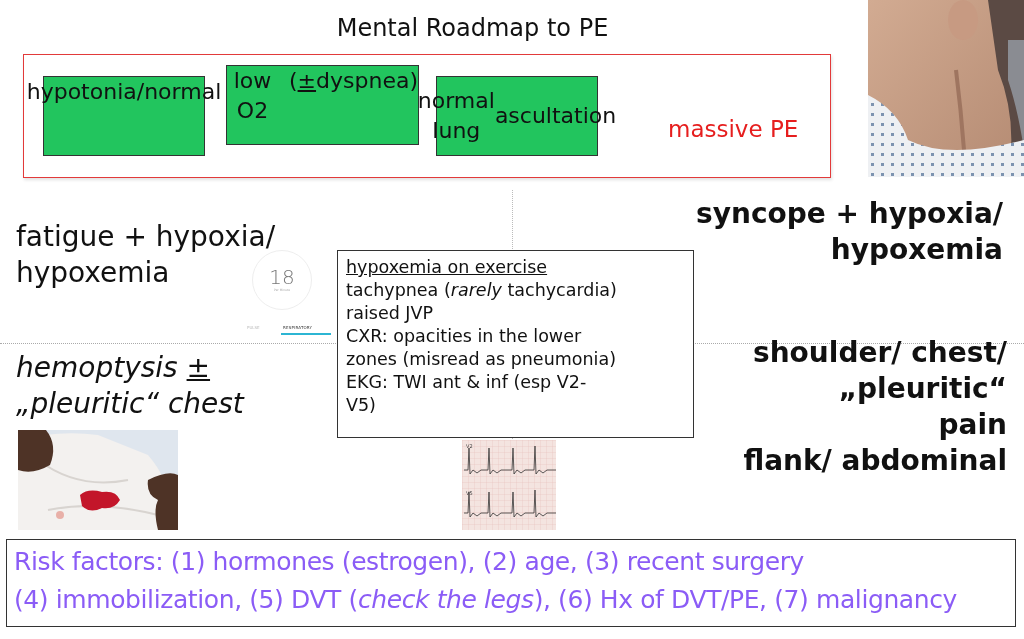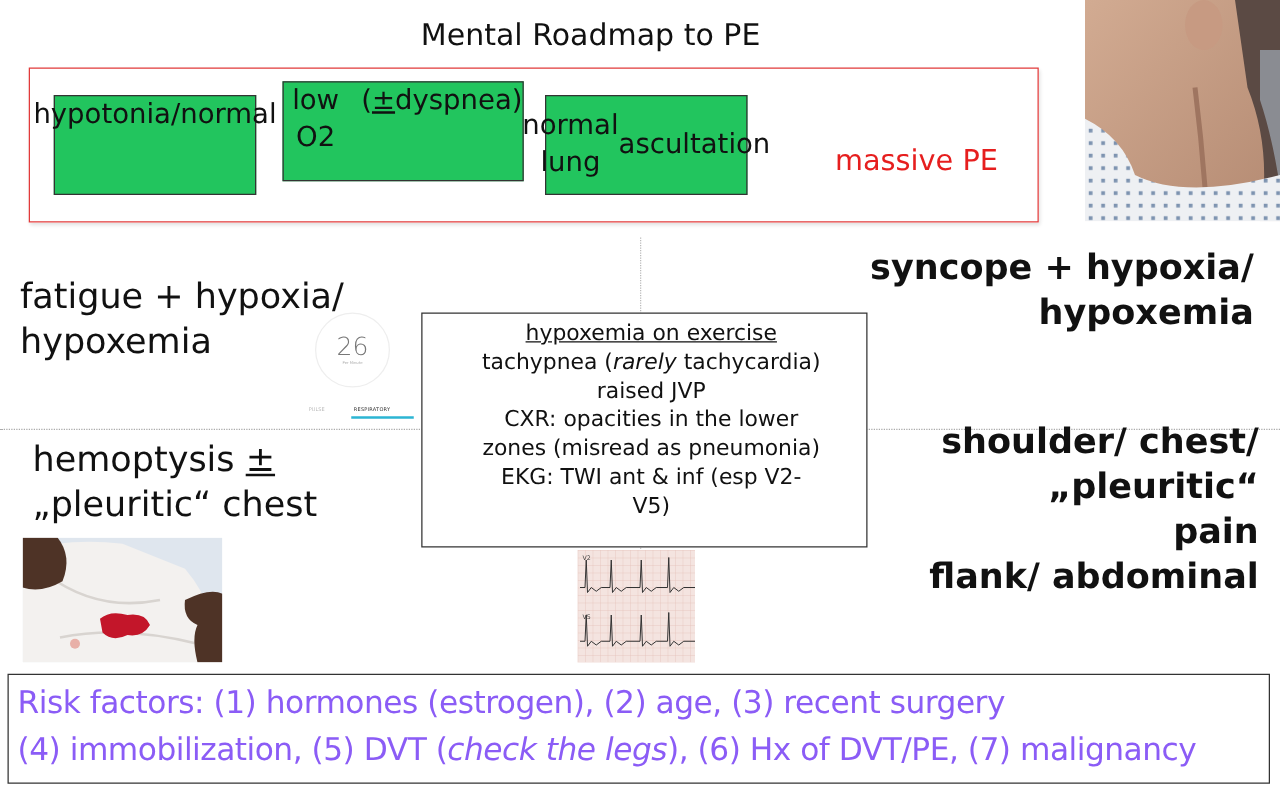--- a/index.html
+++ b/index.html
@@ -29,21 +29,21 @@
   .vitals-num { left: 252px; top: 265px; width: 60px; text-align: center; font-size: 20px; color: #777; font-weight: 300; }
   .vitals-sub { left: 252px; top: 288px; width: 60px; text-align: center; font-size: 3px; color: #aaa; }
   .vitals-tab-pulse { left: 247px; top: 325px; font-size: 4px; color: #bbb; }
   .vitals-tab-resp { left: 283px; top: 325px; font-size: 4px; color: #333; letter-spacing: 0.2px; }
   .vitals-underline { left: 281px; top: 333px; width: 50px; height: 2px; background: #2cb5d3; }
 
   .infobox {
     left: 337px; top: 250px; width: 355px; height: 186px;
     border: 1px solid #333; background: #fff;
   }
-  .infotext { left: 346px; top: 256px; width: 350px; font-size: 17.5px; line-height: 23px; color: #111; text-align: center; }
+  .infotext { left: 346px; top: 256px; width: 350px; font-size: 17.5px; line-height: 23px; color: #111; }
   .infotext div { white-space: nowrap; }
 
   .photo-neck { left: 868px; top: 0; width: 156px; height: 177px; overflow: hidden; }
   .photo-tissue { left: 18px; top: 430px; width: 160px; height: 100px; overflow: hidden; }
   .photo-ecg { left: 462px; top: 440px; width: 94px; height: 90px; overflow: hidden; background: #f4e4e0; }
 
   .riskbox {
     left: 6px; top: 539px; width: 1008px; height: 86px;
     border: 1px solid #333; background: #fff;
   }
@@ -100,27 +100,27 @@
   <div data-name="quadrant-fatigue-line1">fatigue + hypoxia/</div>
   <div data-name="quadrant-fatigue-line2">hypoxemia</div>
 </div>
 
 <div class="abs big right" data-name="quadrant-syncope" style="right:21px; top:196px;">
   <div data-name="quadrant-syncope-line1">syncope + hypoxia/</div>
   <div data-name="quadrant-syncope-line2">hypoxemia</div>
 </div>
 
 <div class="abs vitals-circle" data-name="respiratory-rate-dial"></div>
-<div class="abs vitals-num" data-name="respiratory-rate-value">26</div>
+<div class="abs vitals-num" data-name="respiratory-rate-value">18</div>
 <div class="abs vitals-sub" data-name="respiratory-rate-unit">Per Minute</div>
 <div class="abs vitals-tab-pulse" data-name="tab-pulse">PULSE</div>
 <div class="abs vitals-tab-resp" data-name="tab-respiratory">RESPIRATORY</div>
 <div class="abs vitals-underline" data-name="active-tab-indicator"></div>
 
-<div class="abs big" data-name="quadrant-hemoptysis" style="left:26px; top:350px;">
+<div class="abs big" data-name="quadrant-hemoptysis" style="left:16px; top:350px;font-style:italic;">
   <div data-name="quadrant-hemoptysis-line1"><span data-name="hemoptysis-text">hemoptysis </span><span class="ul" data-name="plus-minus">±</span></div>
   <div data-name="quadrant-hemoptysis-line2">„pleuritic“ chest</div>
 </div>
 
 <div class="abs photo-tissue" data-name="hemoptysis-photo">
   <svg width="160" height="100" viewBox="0 0 160 100" data-name="hemoptysis-photo-image">
     <rect width="160" height="100" fill="#dfe6ee"></rect>
     <path d="M0 10 Q40 0 80 5 L130 25 Q160 60 150 100 L0 100 Z" fill="#f3f1ef"></path>
     <path d="M20 30 Q60 60 110 50 M30 80 Q80 70 140 85" stroke="#d8d4d0" stroke-width="2" fill="none"></path>
     <path d="M0 0 L28 0 Q40 15 32 35 Q15 45 0 40 Z" fill="#4e3326"></path>

